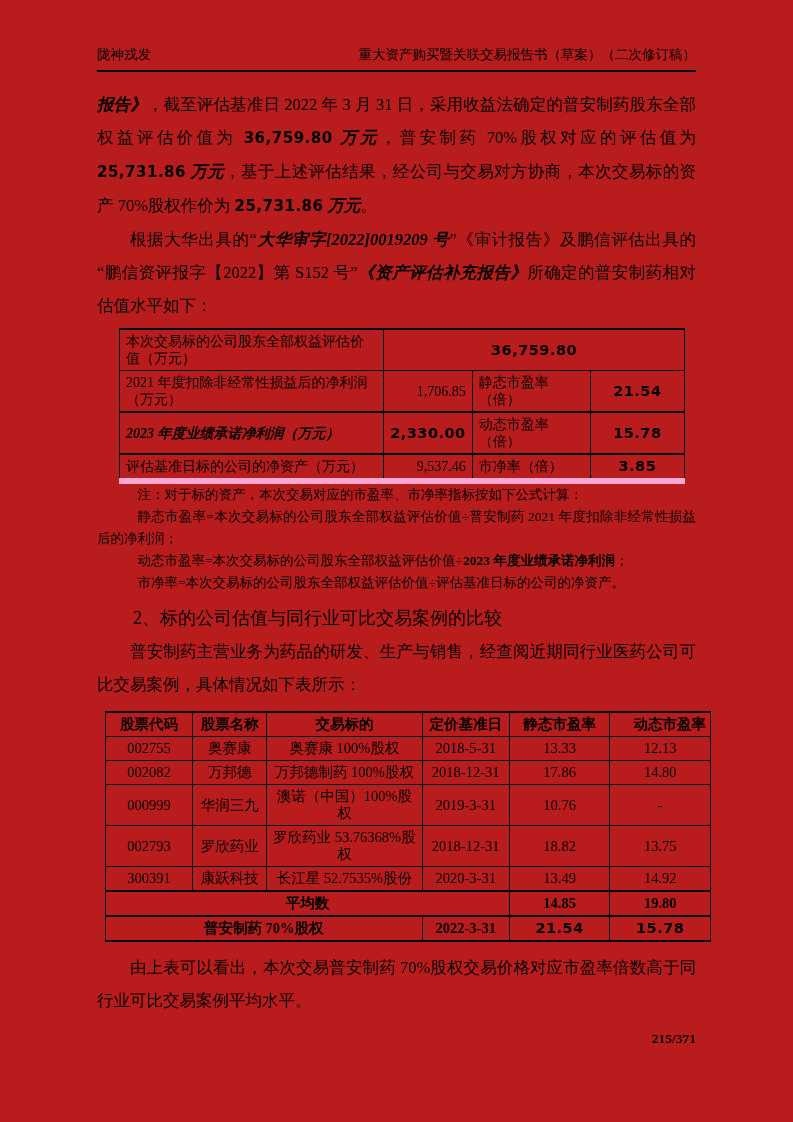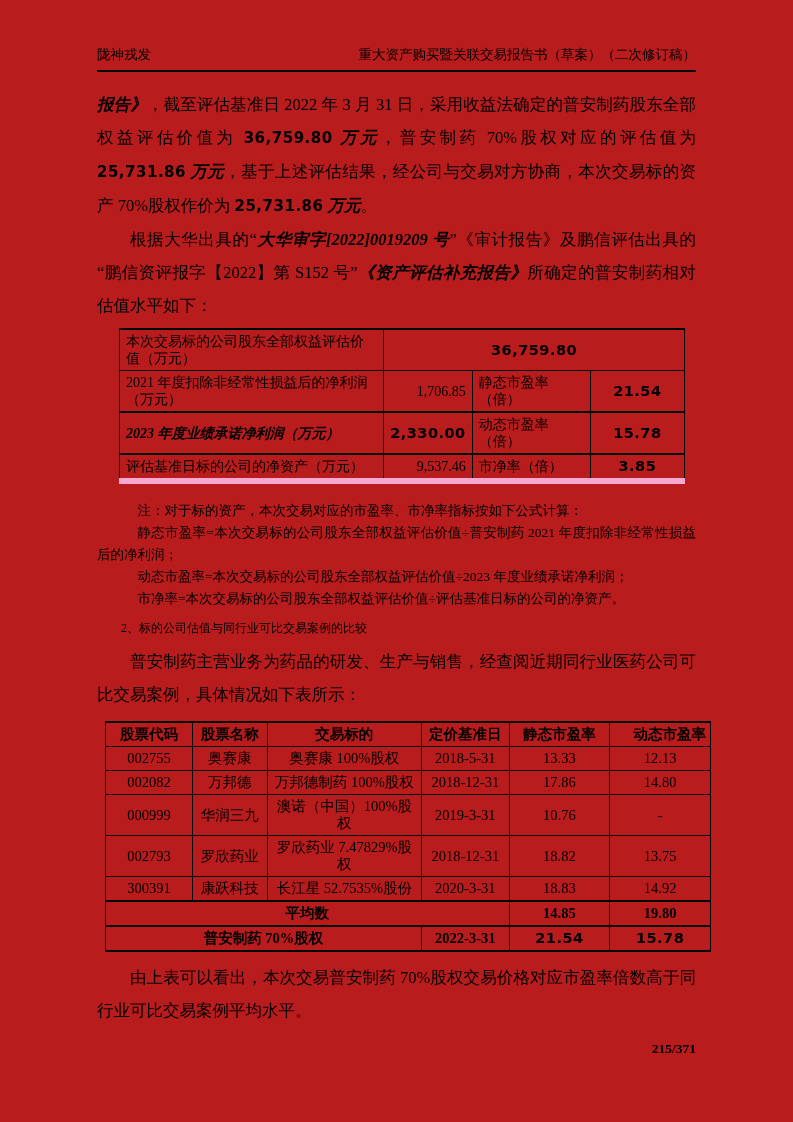--- a/index.html
+++ b/index.html
@@ -33,27 +33,27 @@
     border:1px solid #000;padding:3px 6px;line-height:17px;height:17px;
   }
   .t1{border-top:2px solid #000;border-bottom:6px solid #f9a8d4;}
   .t1 .w1{width:283px;}
   .t1 .w2{width:66px;text-align:right;}
   .t1 .w3{width:114px;}
   .t1 .w4{width:86px;text-align:center;}
   .t1 tr.hl td{border-top:2px solid #000;border-bottom:2px solid #000;}
   .t1 .mc{text-align:center;}
   
-  .notes{margin-top:16px;font-size:13.5px;line-height:22px;}
+  .notes{margin-top:0;font-size:13.5px;line-height:22px;}
   .notes p{margin:0;text-align:justify;}
   .notes .ti3{text-indent:3em;}
   .notes .ti28{text-indent:2.8em;}
-  .nb{font-weight:normal;}
+  .nb{font-weight:bold;}
   
-  .h2{font-size:12px;line-height:33px;margin:2px 0 0 0;text-indent:2em;font-weight:normal;}
+  .h2{font-size:18px;line-height:33px;margin:8px 0 0 0;text-indent:2em;font-weight:normal;}
   
   .t2{
     width:606px;margin:10px 0 0 8px;font-size:14.5px;
     border-top:2.5px solid #000;border-bottom:2.5px solid #000;
   }
   .t2 td,.t2 th{
     border:1px solid #000;padding:3px 4px;line-height:17px;height:17px;text-align:center;
   }
   .t2 th{font-weight:bold;}
   .t2 .c1{width:84px;}
@@ -151,31 +151,31 @@
       <td>000999</td>
       <td>华润三九</td>
       <td>澳诺（中国）100%股权</td>
       <td>2019-3-31</td>
       <td>10.76</td>
       <td>-</td>
     </tr>
     <tr>
       <td>002793</td>
       <td>罗欣药业</td>
-      <td>罗欣药业 7.47829%股权</td>
+      <td>罗欣药业 53.76368%股权</td>
       <td>2018-12-31</td>
       <td>18.82</td>
       <td>13.75</td>
     </tr>
     <tr>
       <td>300391</td>
       <td>康跃科技</td>
       <td>长江星 52.7535%股份</td>
       <td>2020-3-31</td>
-      <td>18.83</td>
+      <td>13.49</td>
       <td>14.92</td>
     </tr>
     <tr class="sum">
       <td colspan="4">平均数</td>
       <td>14.85</td>
       <td>19.80</td>
     </tr>
     <tr class="sum">
       <td colspan="3">普安制药 70%股权</td>
       <td>2022-3-31</td>

